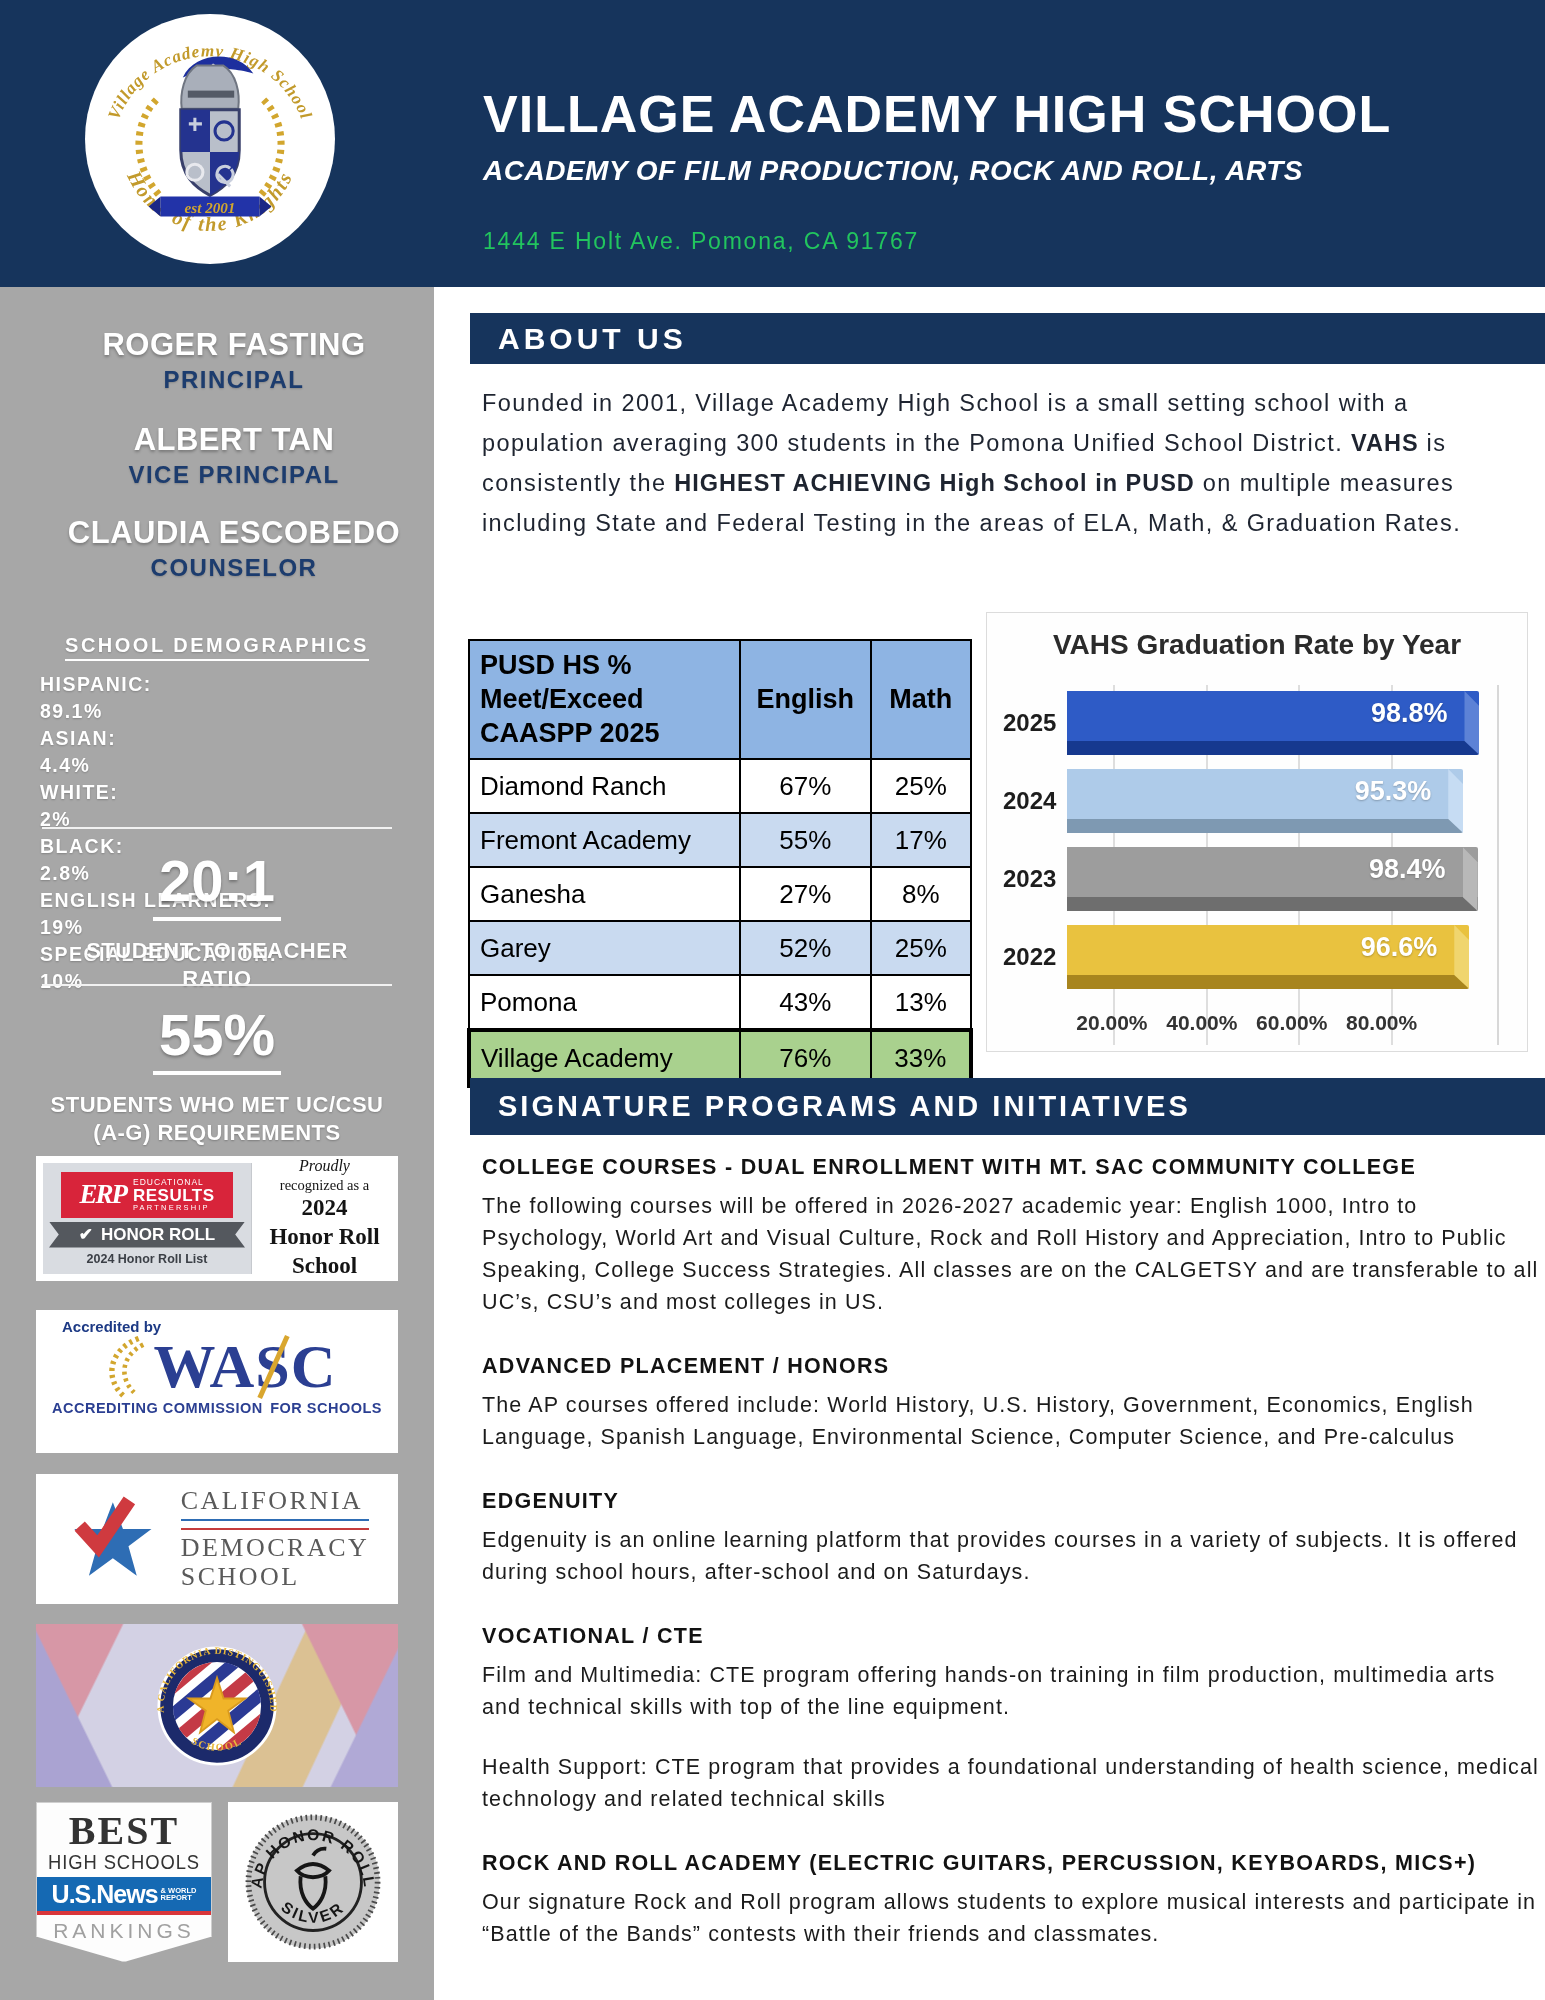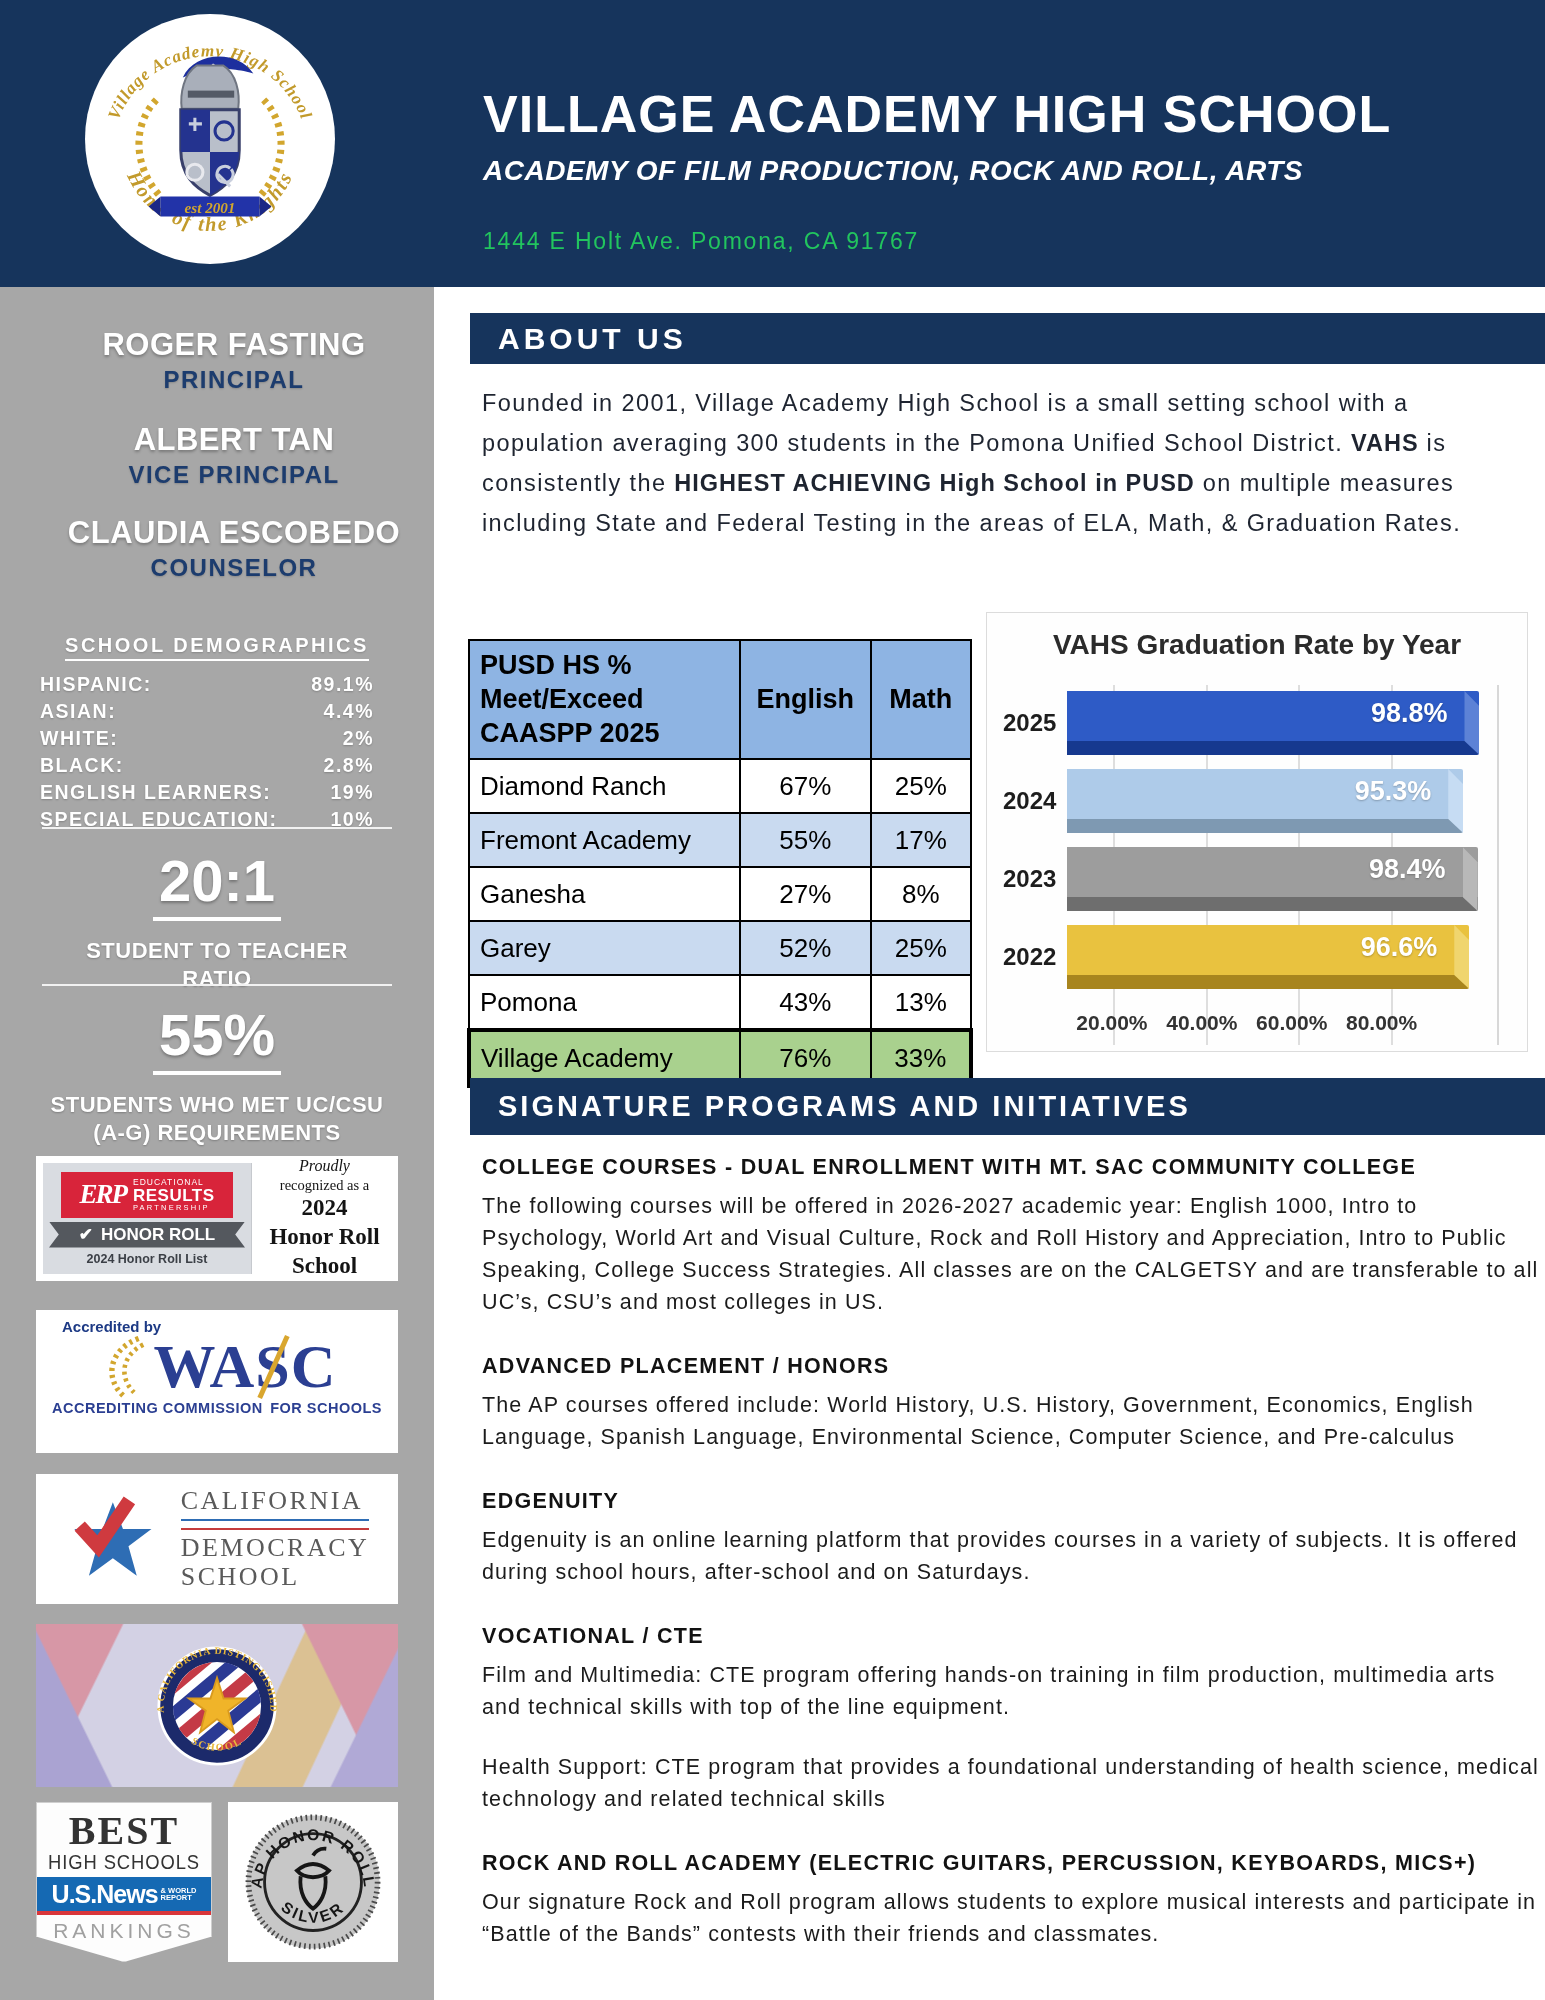--- a/index.html
+++ b/index.html
@@ -23,21 +23,21 @@
               text-shadow:0 2px 3px rgba(0,0,0,.28);}
   .staff-title{color:#1c3c6e;font-weight:bold;font-size:24px;letter-spacing:1.5px;margin-top:3px;
                text-shadow:0 1px 2px rgba(0,0,0,.18);}
   .demo-head{position:absolute;top:347px;left:0;width:434px;text-align:center;color:#fff;
              font-weight:bold;font-size:20px;letter-spacing:2.5px;
              text-shadow:0 1px 2px rgba(0,0,0,.2);}
   .demo-head span{border-bottom:2px solid #fff;padding-bottom:3px;}
   .demo-list{position:absolute;top:384px;left:0;width:434px;padding:0 60px 0 40px;box-sizing:border-box;}
   .demo-row{display:flex;justify-content:space-between;color:#fff;font-weight:bold;
             font-size:19.5px;letter-spacing:1.5px;line-height:27px;
-            text-shadow:0 1px 2px rgba(0,0,0,.22);}
+            text-shadow:0 1px 2px rgba(0,0,0,.22);flex-direction:column;}
   .sb-divider{position:absolute;left:42px;width:350px;height:0;border-top:2px solid #f2f2f2;}
   .stat-val{position:absolute;left:0;width:434px;text-align:center;color:#fff;font-weight:bold;
             font-size:58px;text-shadow:0 2px 3px rgba(0,0,0,.3);}
   .stat-val span{border-bottom:4px solid #fff;padding:0 6px 4px 6px;}
   .stat-label{position:absolute;left:0;width:434px;text-align:center;color:#fff;font-weight:bold;
               font-size:22px;letter-spacing:.5px;line-height:28px;padding:0 30px;box-sizing:border-box;
               text-shadow:0 1px 2px rgba(0,0,0,.25);}
 
   
   .badge{position:absolute;background:#fff;box-sizing:border-box;}

